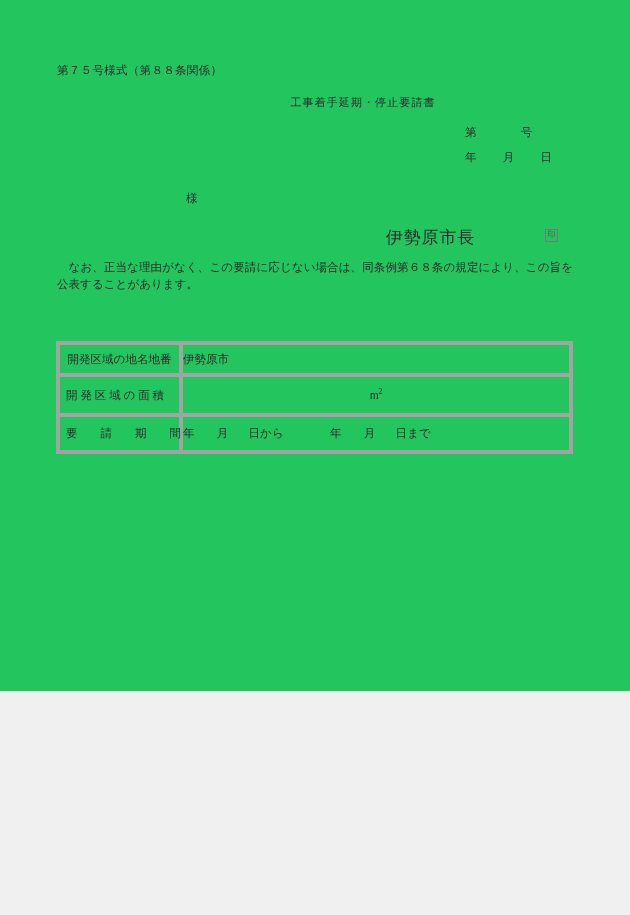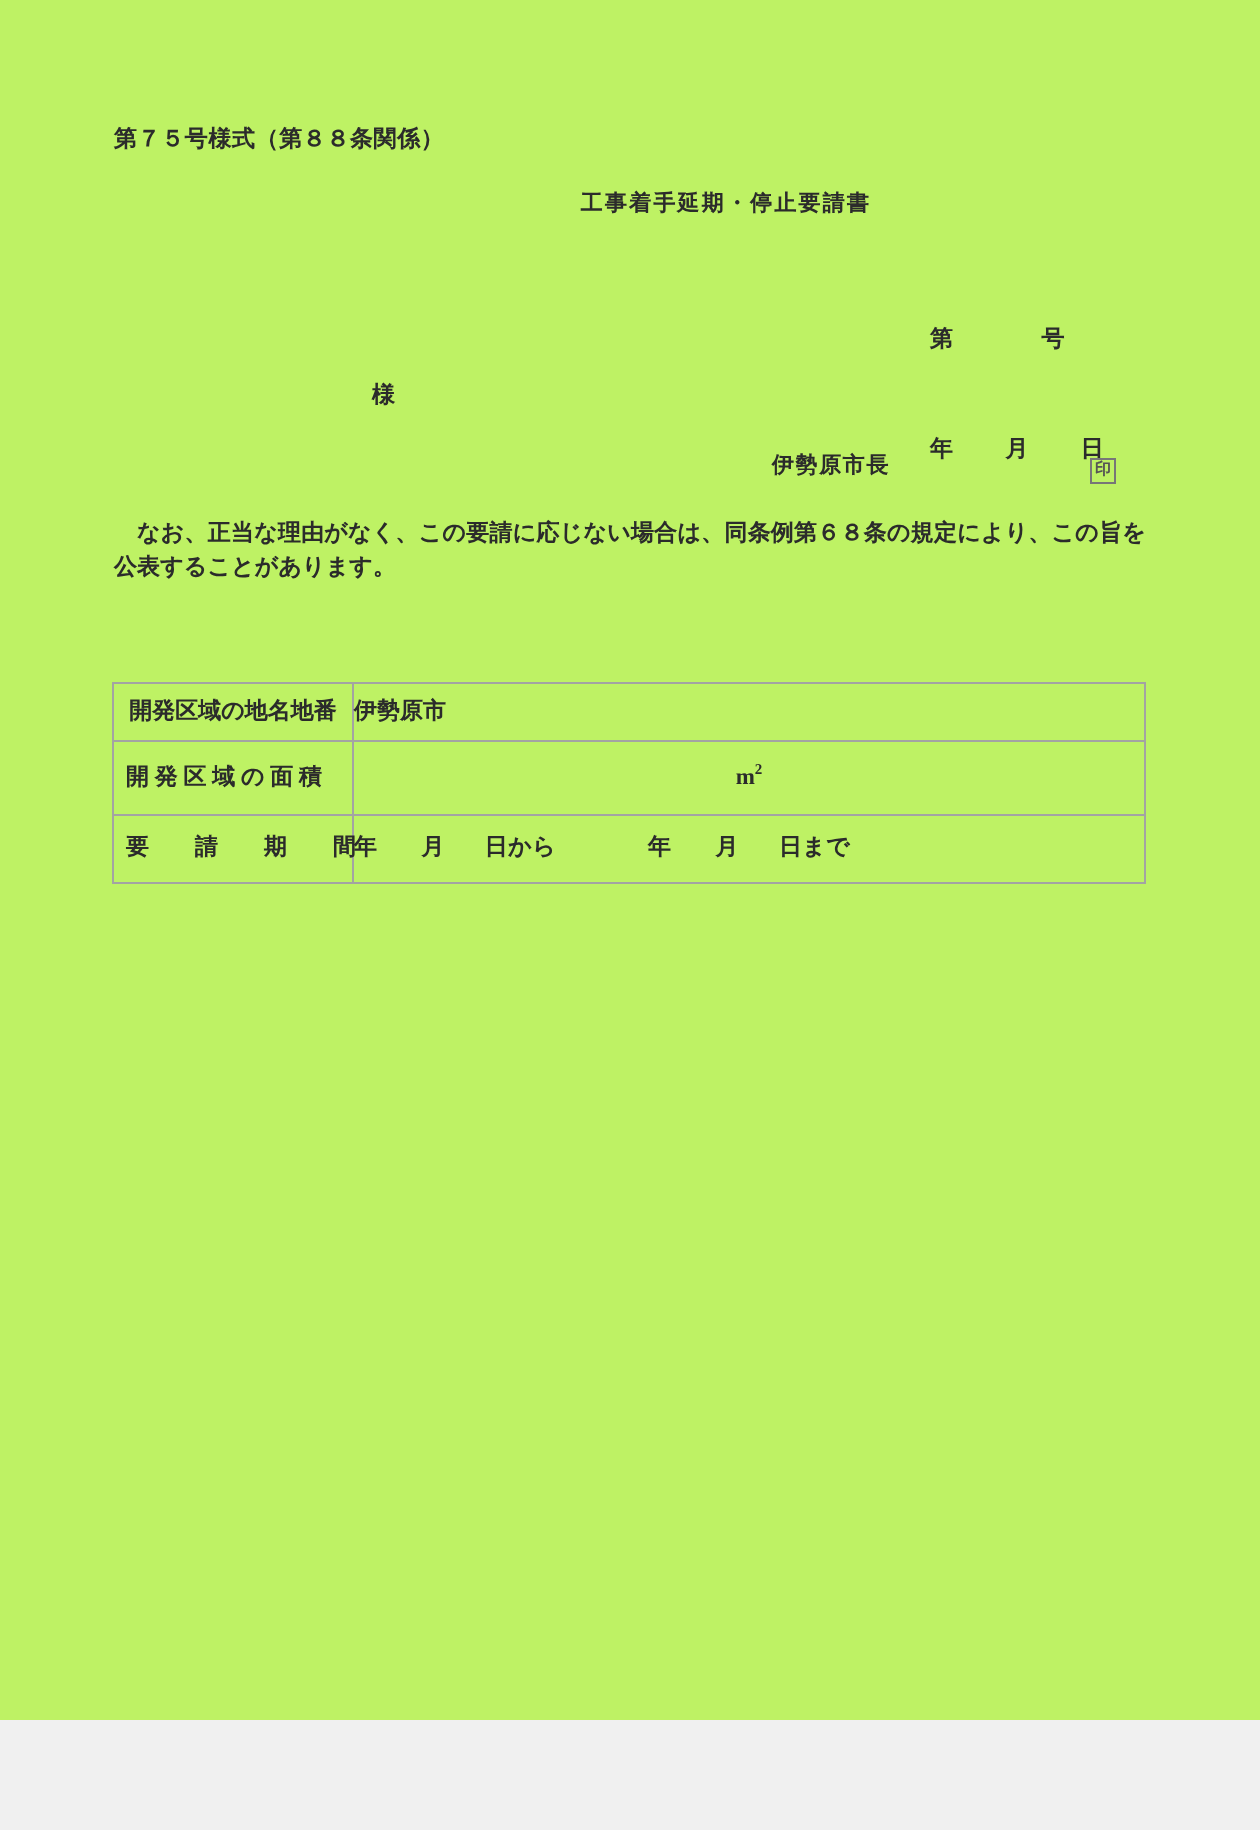--- a/index.html
+++ b/index.html
@@ -4,29 +4,28 @@
 <title>工事着手延期・停止要請書</title>
 <style>
   html, body {
     margin: 0;
     padding: 0;
     background: #f0f0f0;
   }
   .page {
     position: relative;
     width: 630px;
-    height: 860px;
-    background: #bef264;
+    height: 691px;
+    background: #22c55e;
     margin: 0 auto;
     overflow: hidden;
     font-family: "Liberation Serif", "DejaVu Serif", serif;
     color: #2b2b2b;
     font-size: 11.5px;
     line-height: 1.45;
-    font-weight: bold;
   }
 
   
   .form-number {
     position: absolute;
     left: 57px;
     top: 62px;
     font-size: 11.5px;
     letter-spacing: 0.3px;
     white-space: nowrap;
@@ -50,40 +49,39 @@
     position: absolute;
     left: 465px;
     top: 124px;
     font-size: 11.5px;
     white-space: nowrap;
   }
   .meta-line {
     display: block;
     margin-bottom: 8px;
     letter-spacing: 0.2px;
-    margin-top: 38px;
   }
   .gap-lg { display: inline-block; width: 44px; }
   .gap-md { display: inline-block; width: 26px; }
 
   
   .addressee {
     position: absolute;
     left: 186px;
     top: 190px;
     font-size: 11.5px;
     white-space: nowrap;
   }
 
   
   .issuer {
     position: absolute;
     left: 386px;
     top: 226px;
-    font-size: 11px;
+    font-size: 17px;
     white-space: nowrap;
     letter-spacing: 0.8px;
   }
   .seal-mark {
     position: absolute;
     left: 545px;
     top: 229px;
     width: 11px;
     height: 11px;
     border: 1px solid #777;
@@ -114,21 +112,21 @@
   
   .form-table {
     position: absolute;
     left: 56px;
     top: 341px;
     width: 517px;
     border-collapse: collapse;
     table-layout: fixed;
   }
   .form-table td {
-    border: 1px solid #a3a3a3;
+    border: 4px solid #a3a3a3;
     font-size: 11.5px;
     padding: 0;
     vertical-align: middle;
   }
   .cell-label {
     width: 119px;
     text-align: center;
     white-space: nowrap;
     padding: 0 4px;
   }

